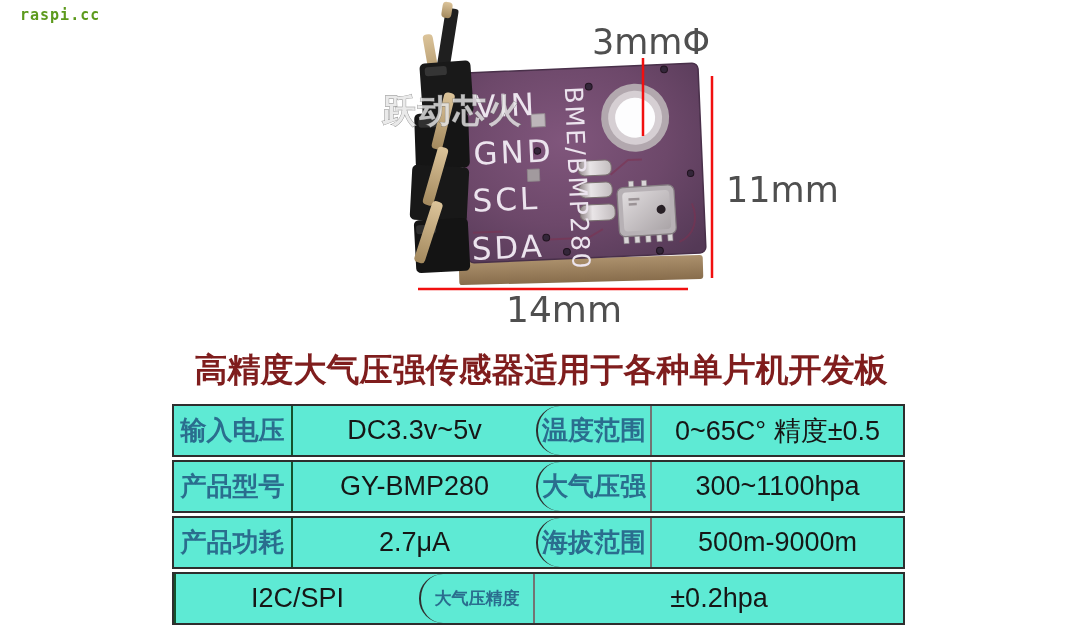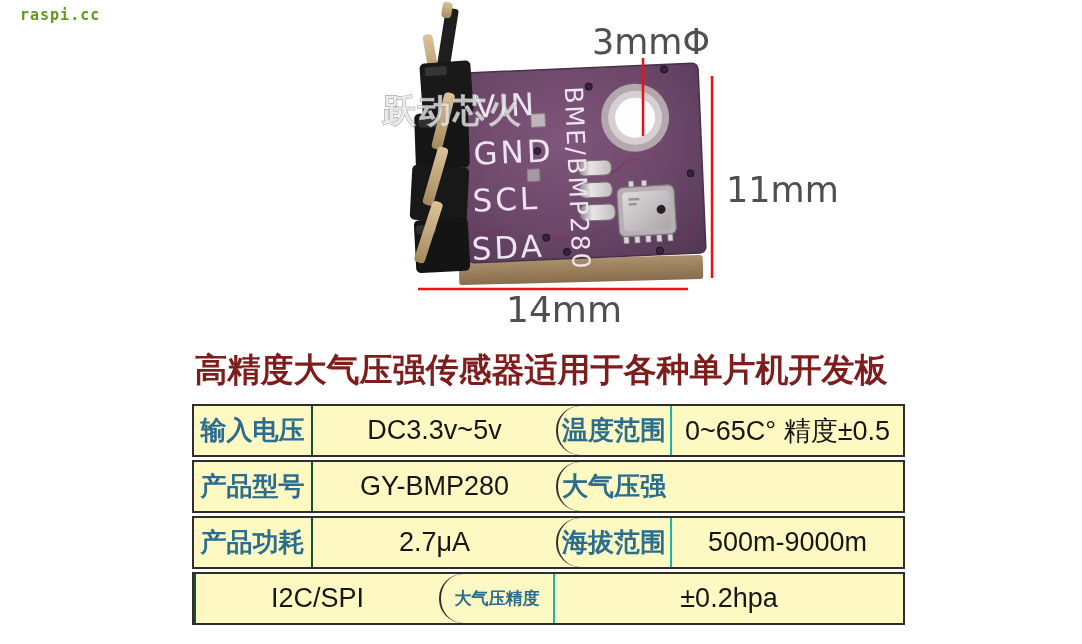--- a/index.html
+++ b/index.html
@@ -15,28 +15,27 @@
     font-family:"DejaVu Sans Mono",monospace;
     font-size:15px;font-weight:bold;letter-spacing:1px;color:#5d9a1d;margin-left:10px;
   }
   .title{
     margin:10px 0 0 0;height:40px;line-height:40px;text-align:center;
     font-size:33px;font-weight:bold;color:#7f1d1d;
   }
   .spec{position:absolute;left:172px;top:404px;width:733px;}
   .row{
     display:flex;height:49px;border:2px solid #2e2e2e;margin-bottom:3px;
-    background:#fef9c3;
-    margin-left:20px;
+    background:#5eead4;
   }
   .cell{display:flex;align-items:center;justify-content:center;overflow:hidden;}
   .c1{width:117px;}
   .c2{width:243px;border-left:2px solid #14532d;}
   .c3{width:112px;border-left:2px solid #2e2e2e;border-radius:24px;}
-  .c4{flex:1;border-left:2px solid #14b8a6;}
+  .c4{flex:1;border-left:2px solid #737373;}
   .lbl{color:#2a6d8e;font-weight:bold;font-size:26px;white-space:nowrap;}
   .val{color:#161616;font-size:27px;white-space:nowrap;}
   .row4 .c3 .lbl{font-size:17px;}
   .pcb-text{font-family:"DejaVu Sans",sans-serif;fill:#ece4ee;}
   .dim-text{font-family:"DejaVu Sans",sans-serif;fill:#4f4f4f;}
 </style>
 </head>
 <body>
 
 <div class="banner">
@@ -180,20 +179,23 @@
   <div class="row row2">
     <div class="cell c1">
         <span class="lbl">产品型号</span>
       </div>
     <div class="cell c2">
         <span class="val">GY-BMP280</span>
       </div>
     <div class="cell c3">
         <span class="lbl">大气压强</span>
       </div>
+    <div class="cell c4">
+        <span class="val">300~1100hpa</span>
+      </div>
   </div>
   <div class="row row3">
     <div class="cell c1">
         <span class="lbl">产品功耗</span>
       </div>
     <div class="cell c2">
         <span class="val">2.7μA</span>
       </div>
     <div class="cell c3">
         <span class="lbl">海拔范围</span>

